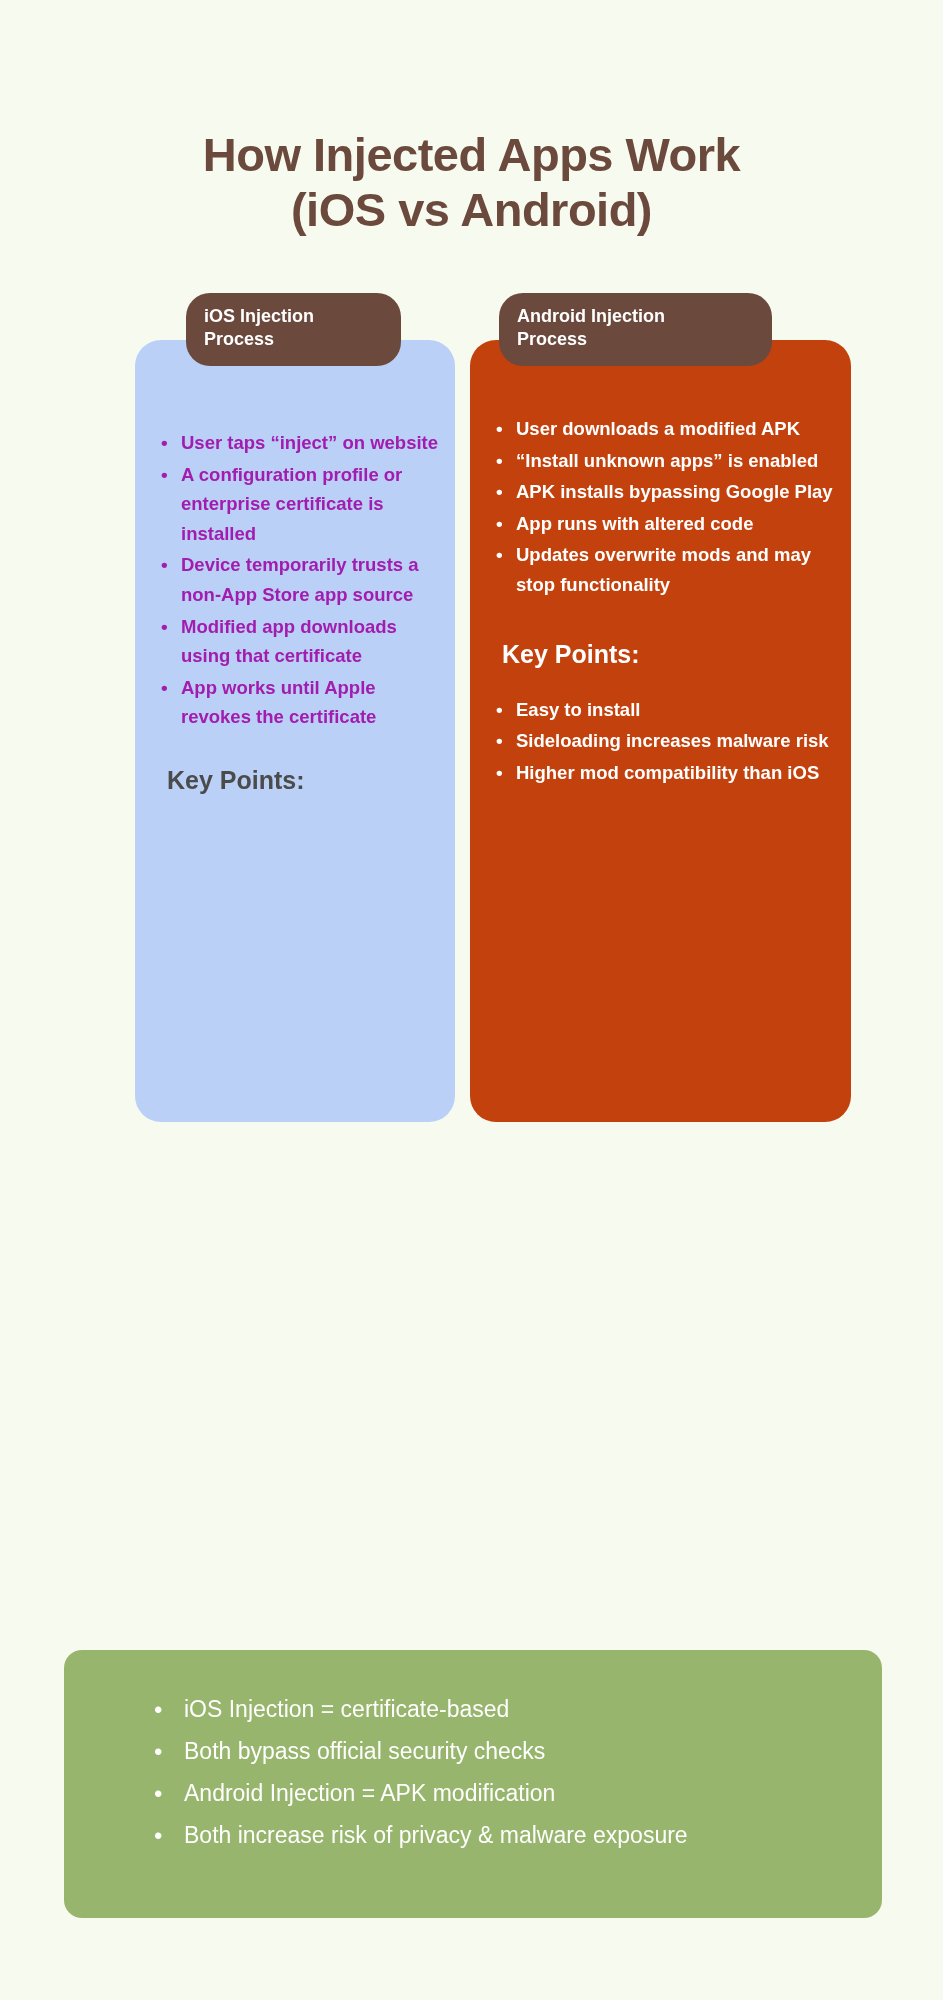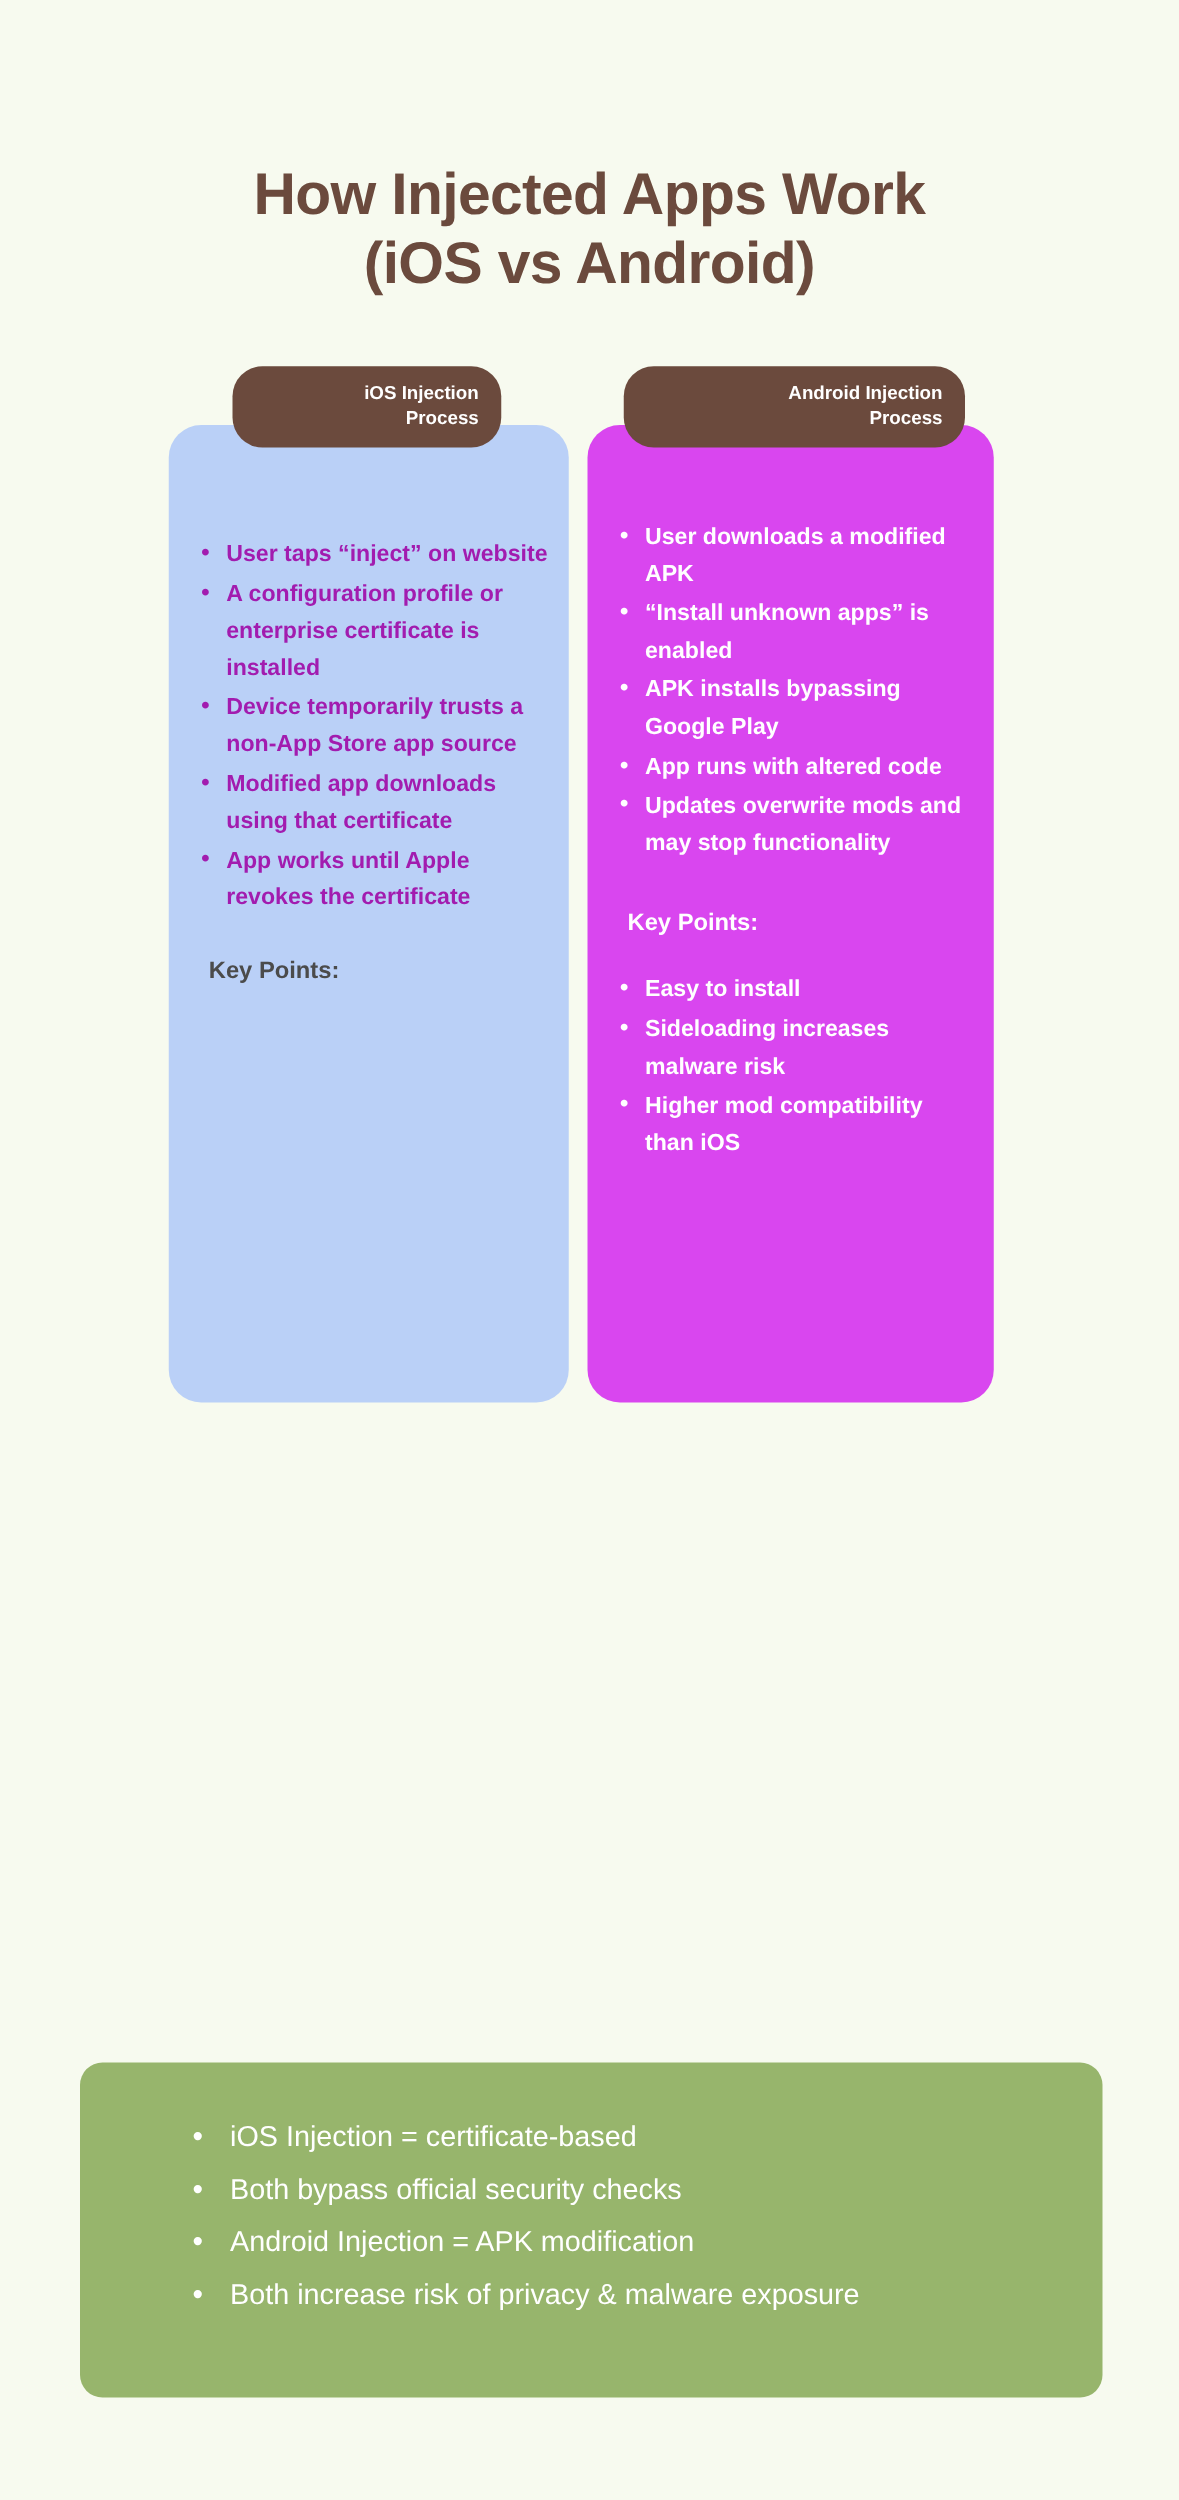--- a/index.html
+++ b/index.html
@@ -26,32 +26,32 @@
   
   .cards { position:absolute; top:340px; left:0; width:943px; height:1130px; }
 
   .card {
     position:absolute;
     top:0;
     border-radius:26px;
     padding:0 20px;
   }
   .card-ios    { left:135px;  width:320px;  height:782px; background:#BAD0F7; }
-  .card-droid  { left:470px;  width:325px;  height:782px; background:#d946ef;padding-left:34px; }
+  .card-droid  { left:470px;  width:381px;  height:782px; background:#c2410c;padding-left:34px; }
 
   .pill {
     position:absolute;
     top:-47px;
     background:#6B4A3D;
     color:#FFFFFF;
     border-radius:24px;
-    font-size:15px;
+    font-size:18px;
     font-weight:bold;
     line-height:1.30;
-    text-align:right;
+    text-align:left;
     padding:12px 18px 14px 18px;
     z-index:5;
   }
   .pill-ios   { left:51px; width:215px; }
   .pill-droid { left:29px; width:273px; }
 
   .card-body {
     position:absolute;
     left:20px;
     right:14px;
@@ -74,21 +74,21 @@
     left:6px; top:0;
     font-size:19px;
     line-height:1.60;
   }
   .card-ios   ul.blist li,
   .card-ios   ul.blist li::before { color:#a21caf; }
   .card-droid ul.blist li,
   .card-droid ul.blist li::before { color:#FFFFFF; }
 
   .kp-head {
-    font-size:19px;
+    font-size:25px;
     font-weight:bold;
     padding-left:12px;
   }
   .card-ios   .kp-head { color:#4B4B4B; margin-top:34px; margin-bottom:22px; }
   .card-droid .kp-head { color:#FFFFFF; margin-top:40px; margin-bottom:26px; }
 
   .kp-list li { padding-left:30px; }
   .kp-list li::before { left:10px; }
 
   

